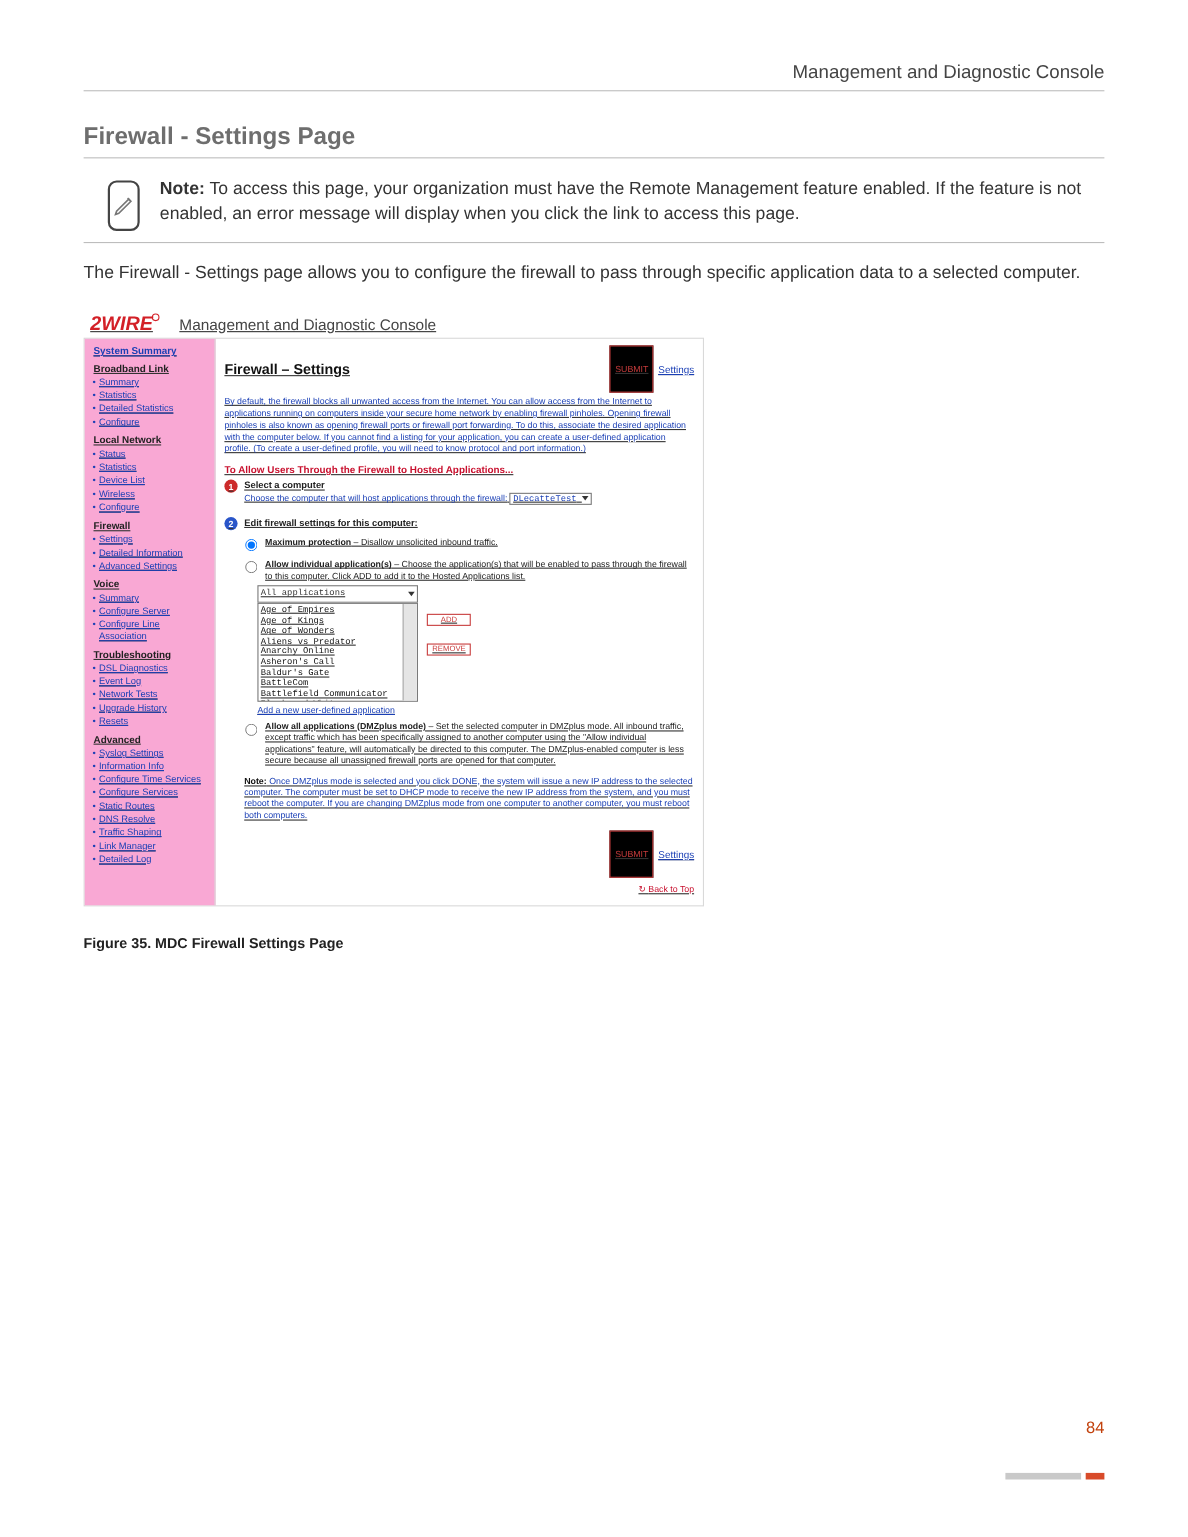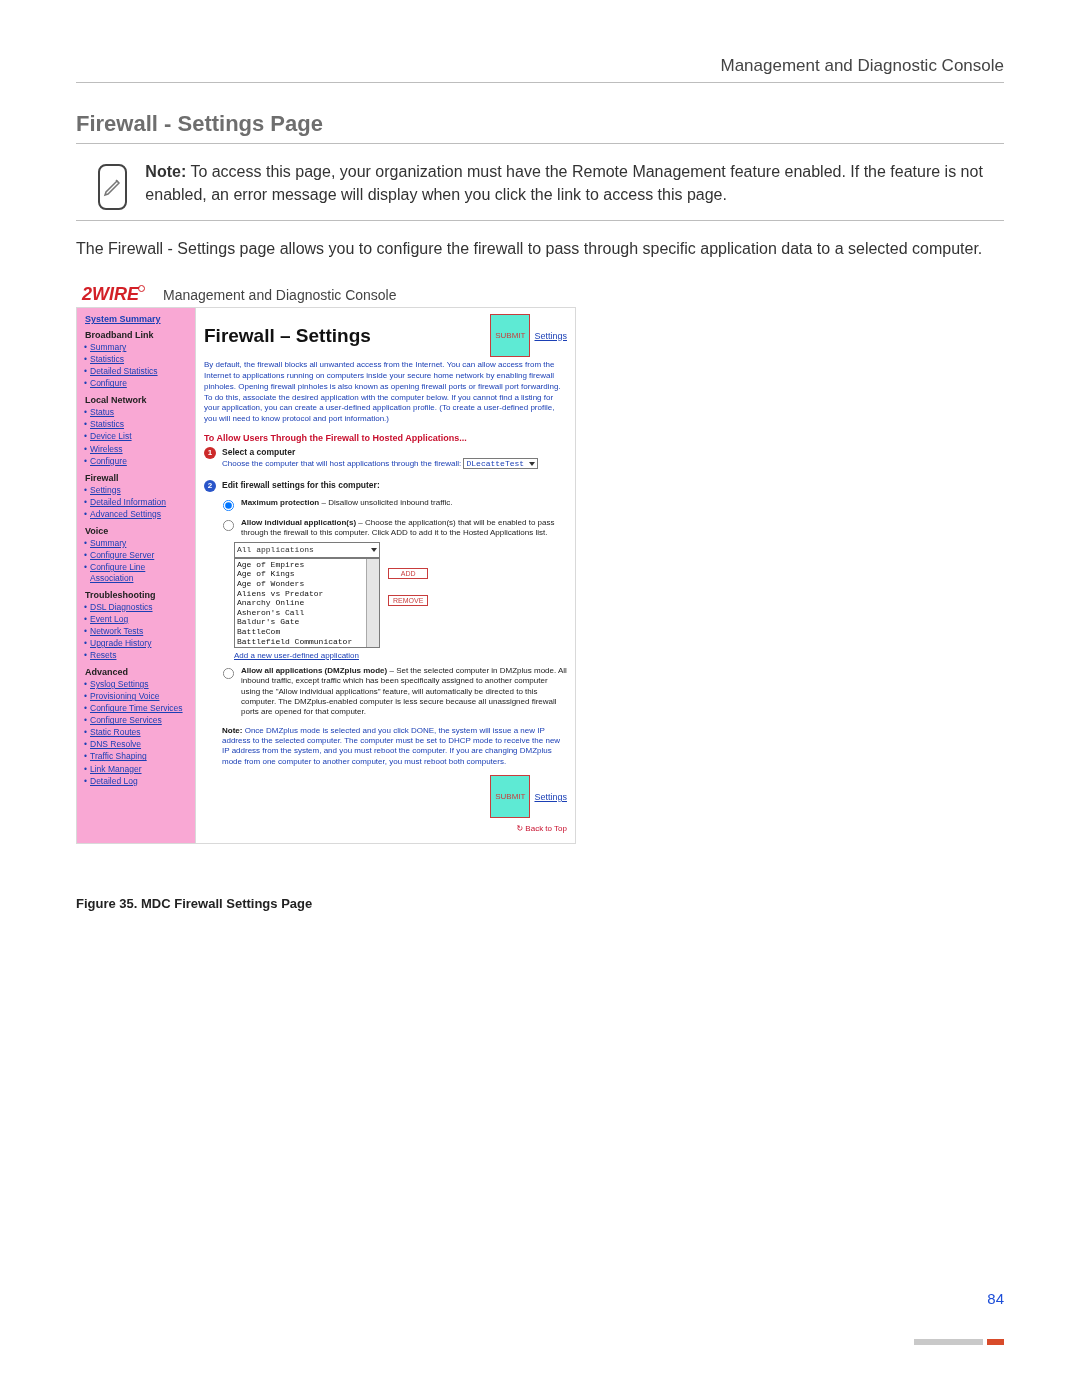--- a/index.html
+++ b/index.html
@@ -64,24 +64,25 @@
     margin-bottom: 16px;
   }
   .intro {
     font-size: 16px;
     line-height: 1.45;
     margin-bottom: 18px;
   }
 
   
   .console {
-    width: 500px;
-    margin-bottom: 52px;
+    width: 564px;
+    margin-bottom: 26px;
     font-size: 9px;
     border: 0;
+    text-decoration: underline;
   }
   .console-top {
     display: flex;
     align-items: center;
     gap: 14px;
     padding: 6px 0 2px 6px;
   }
   .logo {
     font-family: Impact, Arial Black, sans-serif;
     font-size: 18px;
@@ -154,33 +155,33 @@
     flex: 1;
     padding: 6px 8px 10px 8px;
   }
   .content-head {
     display: flex;
     align-items: center;
     justify-content: space-between;
   }
   .content-title {
     font-weight: bold;
-    font-size: 19px;
+    font-size: 13px;
     color: #111;
   }
   .submit-pair {
     display: flex;
     align-items: center;
     gap: 4px;
     font-size: 9px;
   }
   .btn-submit {
     border: 1px solid #c83c3c;
     color: #c83c3c;
-    background: #5eead4;
+    background: #000000;
     font-size: 8px;
     padding: 16px 4px;
     font-family: inherit;
     cursor: pointer;
   }
   .plain-link {
     color: #1a3fb5;
     text-decoration: underline;
   }
 
@@ -343,21 +344,21 @@
     font-size: 13px;
     font-weight: bold;
     color: #222;
     margin-top: 10px;
   }
   .page-number {
     position: absolute;
     right: 76px;
     bottom: 90px;
     font-size: 15px;
-    color: #1d4ed8;
+    color: #c2410c;
   }
   .footer-bar {
     position: absolute;
     right: 76px;
     bottom: 52px;
     width: 90px;
     height: 6px;
     display: flex;
   }
   .footer-bar .grey { flex: 4; background: #c9c9c9; }
@@ -425,21 +426,21 @@
 
         <div class="group-head">Troubleshooting</div>
         <a class="item">DSL Diagnostics</a>
         <a class="item">Event Log</a>
         <a class="item">Network Tests</a>
         <a class="item">Upgrade History</a>
         <a class="item">Resets</a>
 
         <div class="group-head">Advanced</div>
         <a class="item">Syslog Settings</a>
-        <a class="item">Provisioning Voice</a>
+        <a class="item">Information Info</a>
         <a class="item">Configure Time Services</a>
         <a class="item">Configure Services</a>
         <a class="item">Static Routes</a>
         <a class="item">DNS Resolve</a>
         <a class="item">Traffic Shaping</a>
         <a class="item">Link Manager</a>
         <a class="item">Detailed Log</a>
       </div>
 
       <div class="content">

